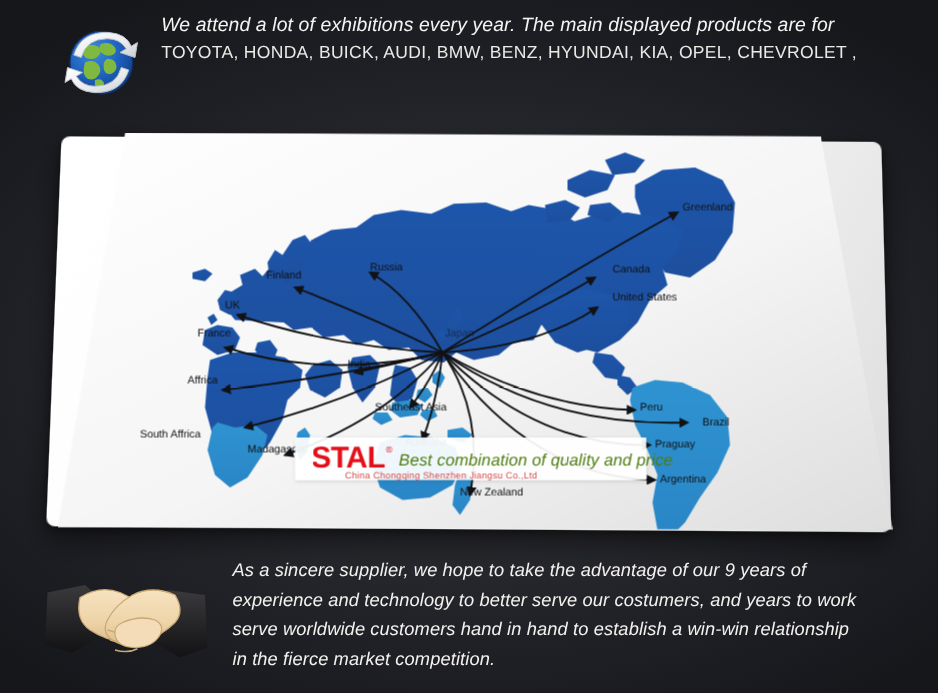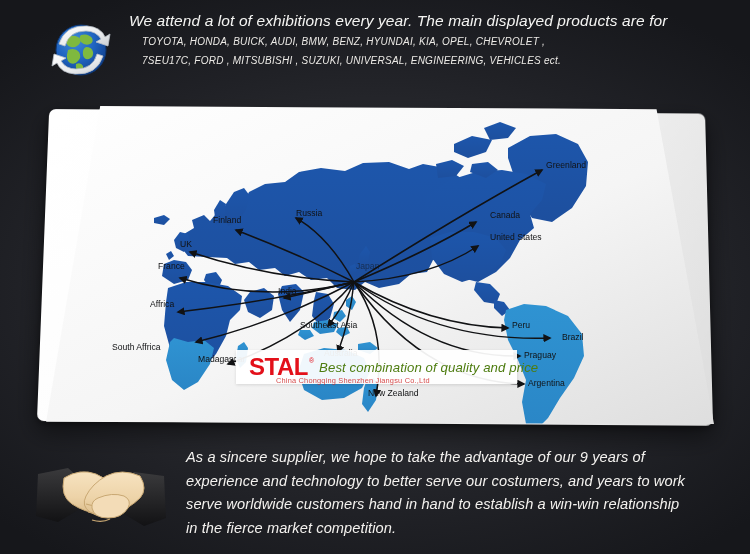--- a/index.html
+++ b/index.html
@@ -27,22 +27,22 @@
   .header-text{
     position:absolute;left:129px;top:10px;width:600px;
     color:#f2f2f0;
   }
   .hline1{
     font-style:italic;font-size:15.5px;line-height:22px;
     letter-spacing:.1px;font-weight:400;color:#f4f4f2;
     white-space:nowrap;
   }
   .hline2, .hline3{
-    font-style:italic;font-size:10px;line-height:19px;
-    letter-spacing:.25px;color:#eceae6;white-space:nowrap;margin-left:13px;
+    font-size:14px;line-height:19px;
+    letter-spacing:.25px;color:#eceae6;white-space:nowrap;
   }
 
   
   .map-stage{
     position:absolute;left:0;top:100px;width:750px;height:330px;
     perspective:900px;
   }
   .map-card{
     position:absolute;left:38px;top:6px;width:676px;height:318px;
     background:
@@ -146,21 +146,20 @@
         </g>
 
         <path d="M11 27 q6 -19 28 -18 q14 1 18 11 l5 -3 l-2 12 l-12 -4 l5 -3 q-5 -8 -15 -8 q-17 0 -21 15 z" fill="url(#gArrow)" stroke="#b9bfc6" stroke-width="0.8"></path>
         <path d="M55 39 q-6 19 -28 18 q-14 -1 -18 -11 l-5 3 l2 -12 l12 4 l-5 3 q5 8 15 8 q17 0 21 -15 z" fill="url(#gArrow)" stroke="#b9bfc6" stroke-width="0.8"></path>
       </svg>
     </div>
 
     <div class="header-text">
       <div class="hline1">We attend a lot of exhibitions every year. The main displayed products are for</div>
       <div class="hline2">TOYOTA,  HONDA,  BUICK,  AUDI,  BMW,  BENZ,  HYUNDAI,  KIA,  OPEL,  CHEVROLET ,</div>
-      <div class="hline3">7SEU17C,  FORD ,  MITSUBISHI ,  SUZUKI,  UNIVERSAL,  ENGINEERING,  VEHICLES ect.</div>
     </div>
   </div>
 
   <div class="map-stage">
     <div class="map-card"></div>
 
     <div class="map-clip">
       <div class="map-inner">
         <svg class="map-svg" viewBox="0 0 676 318">
           <defs>

